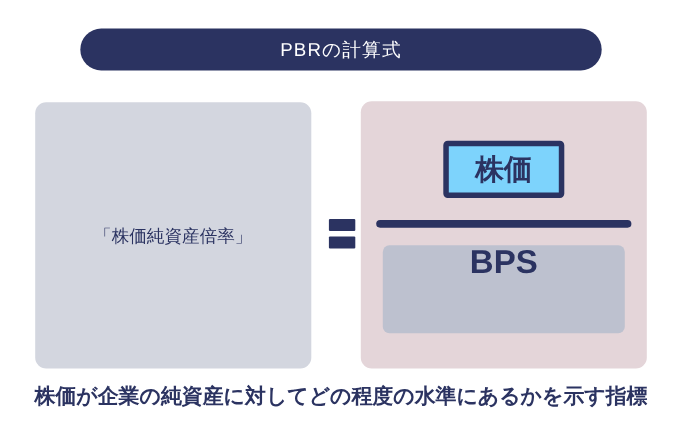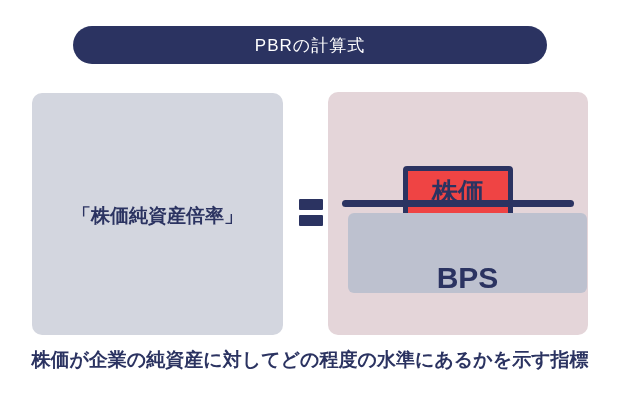--- a/index.html
+++ b/index.html
@@ -55,22 +55,22 @@
   }
   .pbr-english {
     margin-top: 6px;
     font-size: 17px;
     font-weight: bold;
     color: #2b3361;
     white-space: nowrap;
   }
   .pbr-japanese {
     margin-top: 3px;
-    font-size: 19px;
-    font-weight: bold;
+    font-size: 16px;
+    font-weight: normal;
     color: #2b3361;
     white-space: nowrap;
   }
 
   
   .equals {
     position: absolute;
     left: 299px; top: 199px;
     width: 24px;
     display: flex;
@@ -89,51 +89,50 @@
     left: 328px; top: 92px;
     width: 260px; height: 243px;
     background: #e4d5d9;
     border-radius: 10px;
   }
   .numerator-box {
     position: absolute;
     left: 50%; top: 36px;
     transform: translateX(-50%);
     width: 100px; height: 42px;
-    background: #ef4444;
+    background: #7dd3fc;
     border: 5px solid #2b3361;
     border-radius: 4px;
     display: flex;
     align-items: center;
     justify-content: center;
-    margin-top: 38px;
   }
   .numerator-text {
     font-size: 26px;
     font-weight: bold;
     color: #2b3361;
     white-space: nowrap;
   }
   .fraction-bar {
     position: absolute;
     left: 14px; top: 108px;
     width: 232px; height: 7px;
     background: #2b3361;
     border-radius: 4px;
   }
   .denominator-box {
     position: absolute;
-    left: 20px; top: 121px;
-    width: 239px; height: 80px;
+    left: 20px; top: 131px;
+    width: 220px; height: 80px;
     background: #bdc1cf;
     border-radius: 6px;
     display: flex;
     flex-direction: column;
     align-items: center;
-    justify-content: flex-end;
+    justify-content: space-between;
     text-align: center;
   }
   .bps-acronym {
     font-size: 30px;
     font-weight: bold;
     line-height: 1.05;
     color: #2b3361;
   }
   .bps-desc {
     margin-top: 2px;

